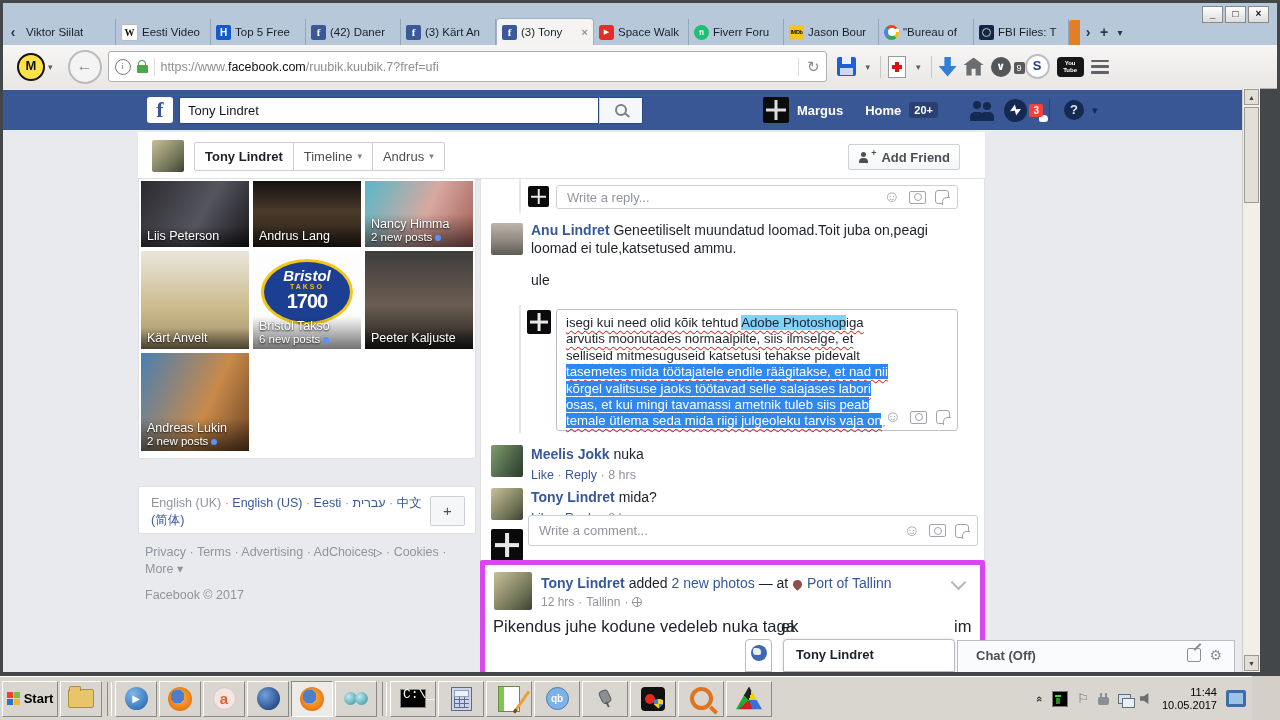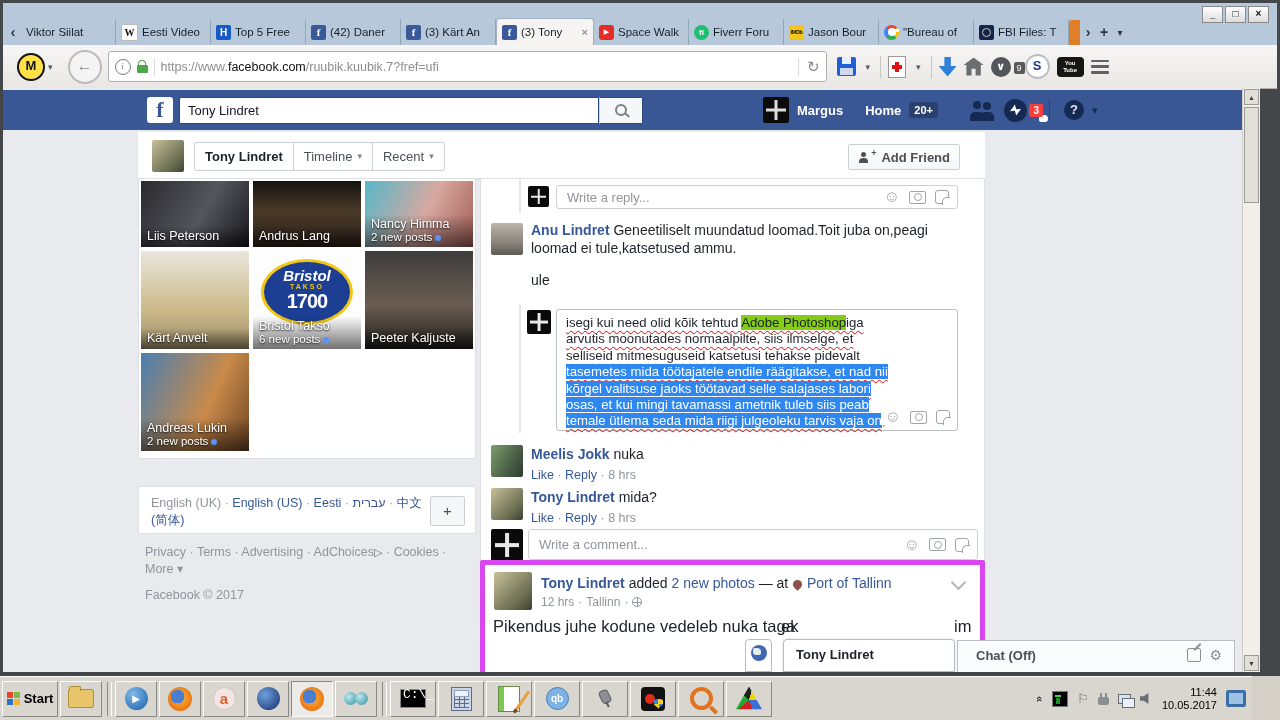--- a/index.html
+++ b/index.html
@@ -196,21 +196,21 @@
       border-top:1.6px solid #a0a4ab;border-left:1.6px solid #a0a4ab;border-top-left-radius:5px;}
   .cbody{position:absolute;left:50px;width:424px;font-size:14px;color:#1d2129;line-height:18px;}
   .cbody a.author{color:#365899;font-weight:bold;text-decoration:none;}
   .cmeta{font-size:12.5px;color:#90949c;margin-top:3px;}
   .cmeta a{color:#365899;text-decoration:none;}
   .draftbox{position:absolute;left:75px;top:130px;width:402px;height:122px;border:1px solid #bdc1c9;
       border-radius:3px;background:#fff;box-sizing:border-box;padding:5px 9px;}
   .dline{font-size:13.2px;line-height:16.4px;white-space:nowrap;color:#1d2129;}
   .sq{text-decoration:underline;text-decoration-style:wavy;text-decoration-color:#e00;
       text-decoration-thickness:1px;text-underline-offset:2.5px;}
-  .entity{background:#84cc16;}
+  .entity{background:#7dd3fc;}
   .selblue{background:#2f87f0;color:#fff;}
   .draft-icons{position:absolute;right:7px;bottom:5px;background:#fff;padding-left:4px;}
   
   #postcard{position:absolute;left:477px;top:472px;width:505px;height:120px;background:#fff;
       border:5px solid #d946ef;box-sizing:border-box;border-radius:2px;}
   .post-avatar{position:absolute;left:9px;top:7px;width:38px;height:38px;border-radius:2px;
       background:linear-gradient(135deg,#c9c09a,#6b6f52 70%,#3c4034);}
   .post-title{position:absolute;left:56px;top:10px;font-size:14px;color:#1d2129;width:400px;}
   .post-title a{color:#365899;text-decoration:none;}
   .post-title a.author{font-weight:bold;}
@@ -431,21 +431,21 @@
       <div class="pb-avatar"></div>
       <div class="pb-group">
         <div class="pb-item">
             <b>Tony Lindret</b>
           </div>
         <div class="pb-item">
             <span>Timeline</span>
             <span class="pb-caret">▾</span>
           </div>
         <div class="pb-item">
-            <span>Recent</span>
+            <span>Andrus</span>
             <span class="pb-caret">▾</span>
           </div>
       </div>
       <div class="addfriend">
         <span class="personicon"></span>
           <span class="plus-sup">+</span>
         <span>Add Friend</span>
       </div>
     </div>
 
@@ -567,21 +567,21 @@
       </div>
 
       <div class="av av32 av-tony" style="left:10px;top:309px"></div>
       <div class="cbody" style="top:309px">
         <a class="author">Tony Lindret</a>
         <span>mida?</span>
         <div class="cmeta"><a>Like</a> · <a>Reply</a> · <span>8 hrs</span></div>
       </div>
 
       <div class="av av32 av-cross" style="left:10px;top:350px"></div>
-      <div class="replyinput" style="left:47px;top:350px;width:450px;height:31px">
+      <div class="replyinput" style="left:47px;top:336px;width:450px;height:31px">
         <input placeholder="Write a comment..." style="">
         <div class="icontrio">
           <span class="i-smile">☺</span>
           <span class="i-cam"></span>
           <span class="i-stick"></span>
         </div>
       </div>
     </div>
 
     <div id="postcard">

